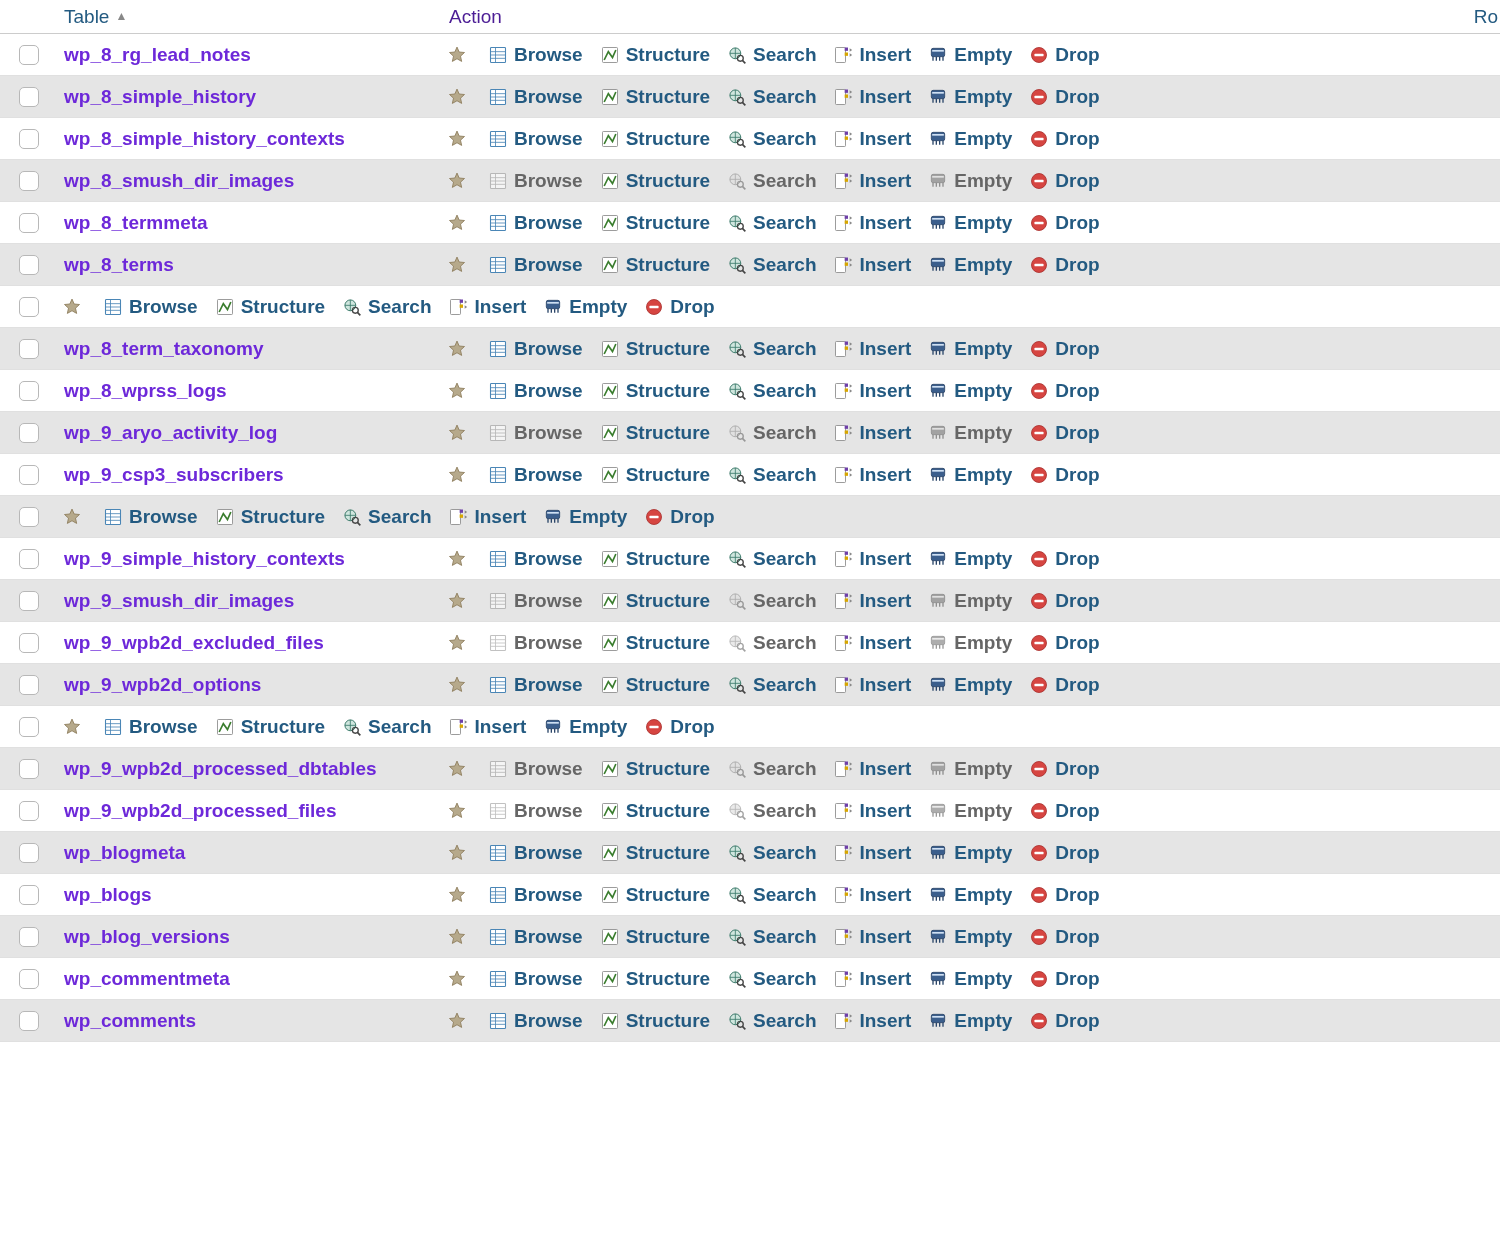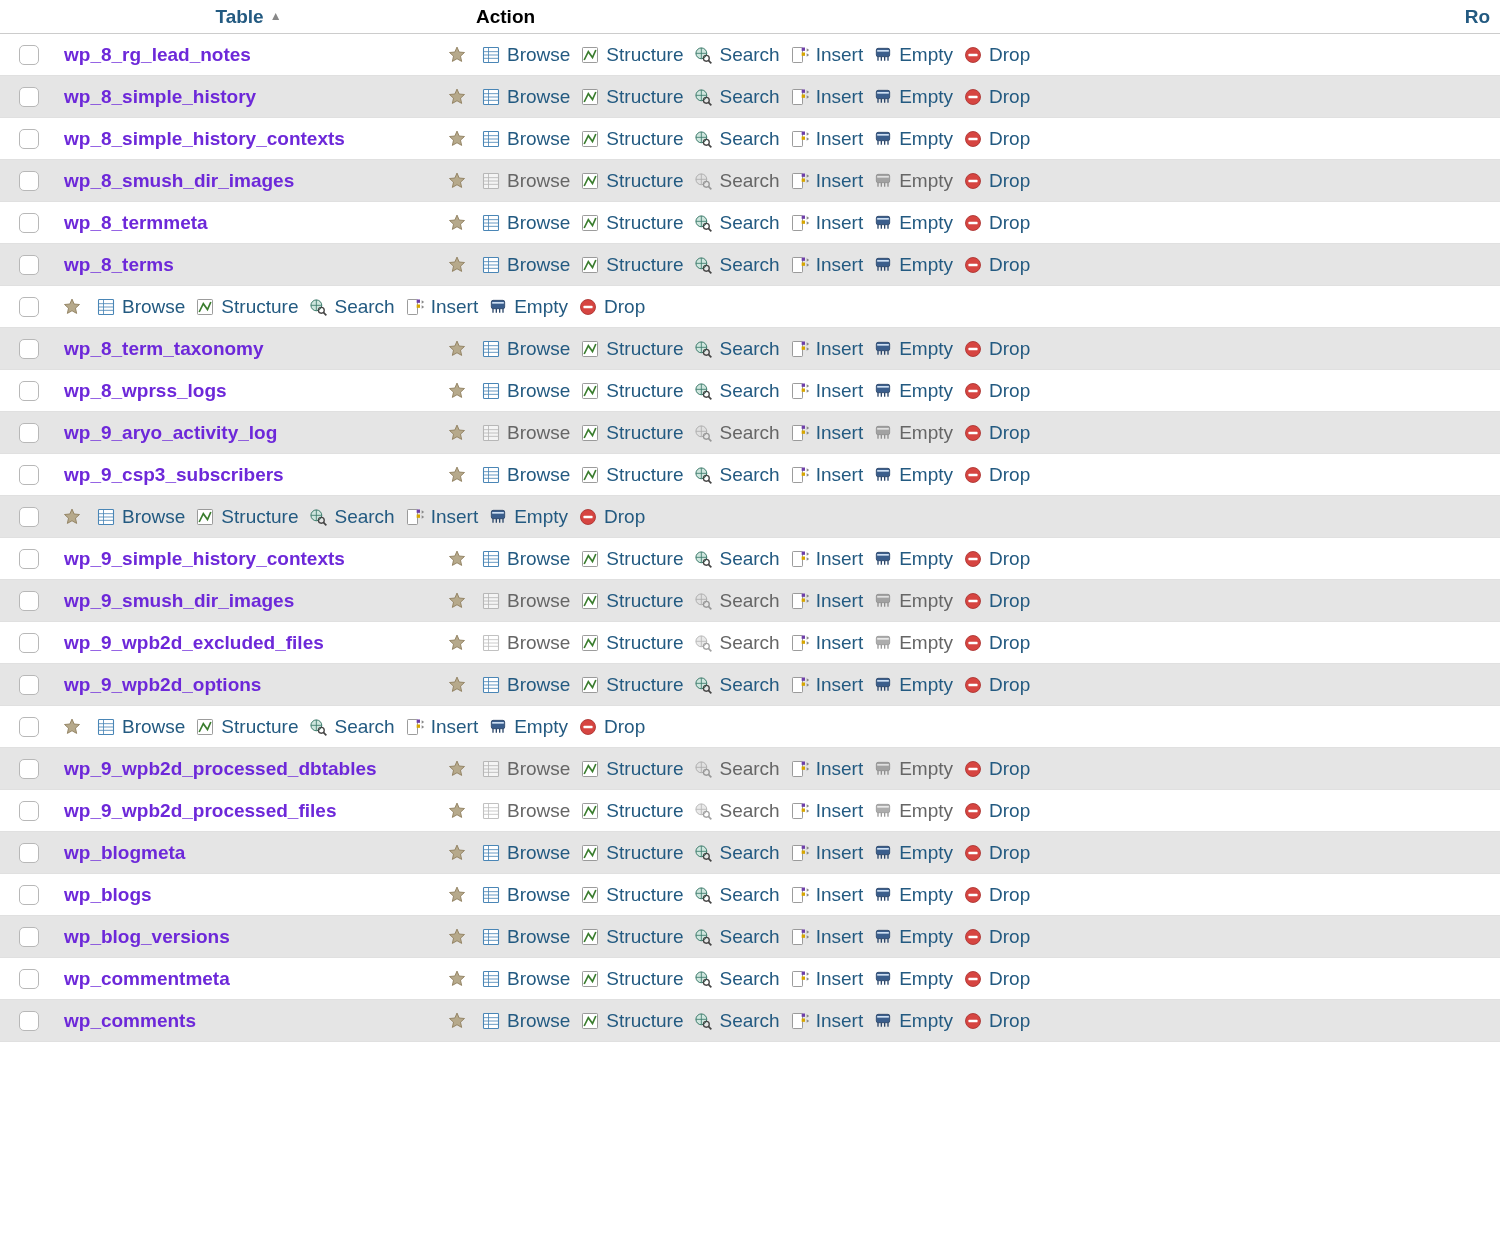--- a/index.html
+++ b/index.html
@@ -12,48 +12,46 @@
   }
   .table-header {
     display: flex;
     align-items: center;
     border-bottom: 1px solid #ccc;
     background: #fff;
     height: 34px;
   }
   .th {
     padding: 4px 8px;
-    font-weight: 700;
+    font-weight: 400;
     color: #235a81;
     white-space: nowrap;
-    justify-content: center;
   }
   .th.checkbox-col { width: 56px; }
   .th.table-col {
     flex: 0 0 385px;
     display: flex;
     align-items: center;
     gap: 6px;
     cursor: pointer;
     color: #235a81;
   }
   .th.table-col .sort-indicator {
     font-size: 12px;
     color: #888;
     display: inline-block;
     transform: translateY(-1px);
   }
   .th.action-col {
     flex: 1 1 auto;
-    color: #000000;
-    margin-left: 27px;
+    color: #4c1d95;
   }
   .th.ro-col {
     color: #235a81;
-    padding-right: 10px;
+    padding-right: 2px;
   }
 
   .row {
     display: flex;
     align-items: center;
     height: 42px;
     border-bottom: 1px solid #e0e0e0;
   }
   .row.odd  { background: #ffffff; }
   .row.even { background: #e5e5e5; }
@@ -76,22 +74,23 @@
     border: 1.5px solid #b8b8b8;
     appearance: none;
     background: #fff;
     cursor: pointer;
   }
 
   .cell.actions-col {
     flex: 1 1 auto;
     display: flex;
     align-items: center;
-    gap: 6px;
+    gap: 13px;
     padding-left: 4px;
+    font-weight: bold;
   }
   .star {
     width: 24px; height: 24px;
     display: inline-flex;
     align-items: center; justify-content: center;
     cursor: pointer;
     margin-right: 4px;
   }
   .action-link {
     display: inline-flex;

